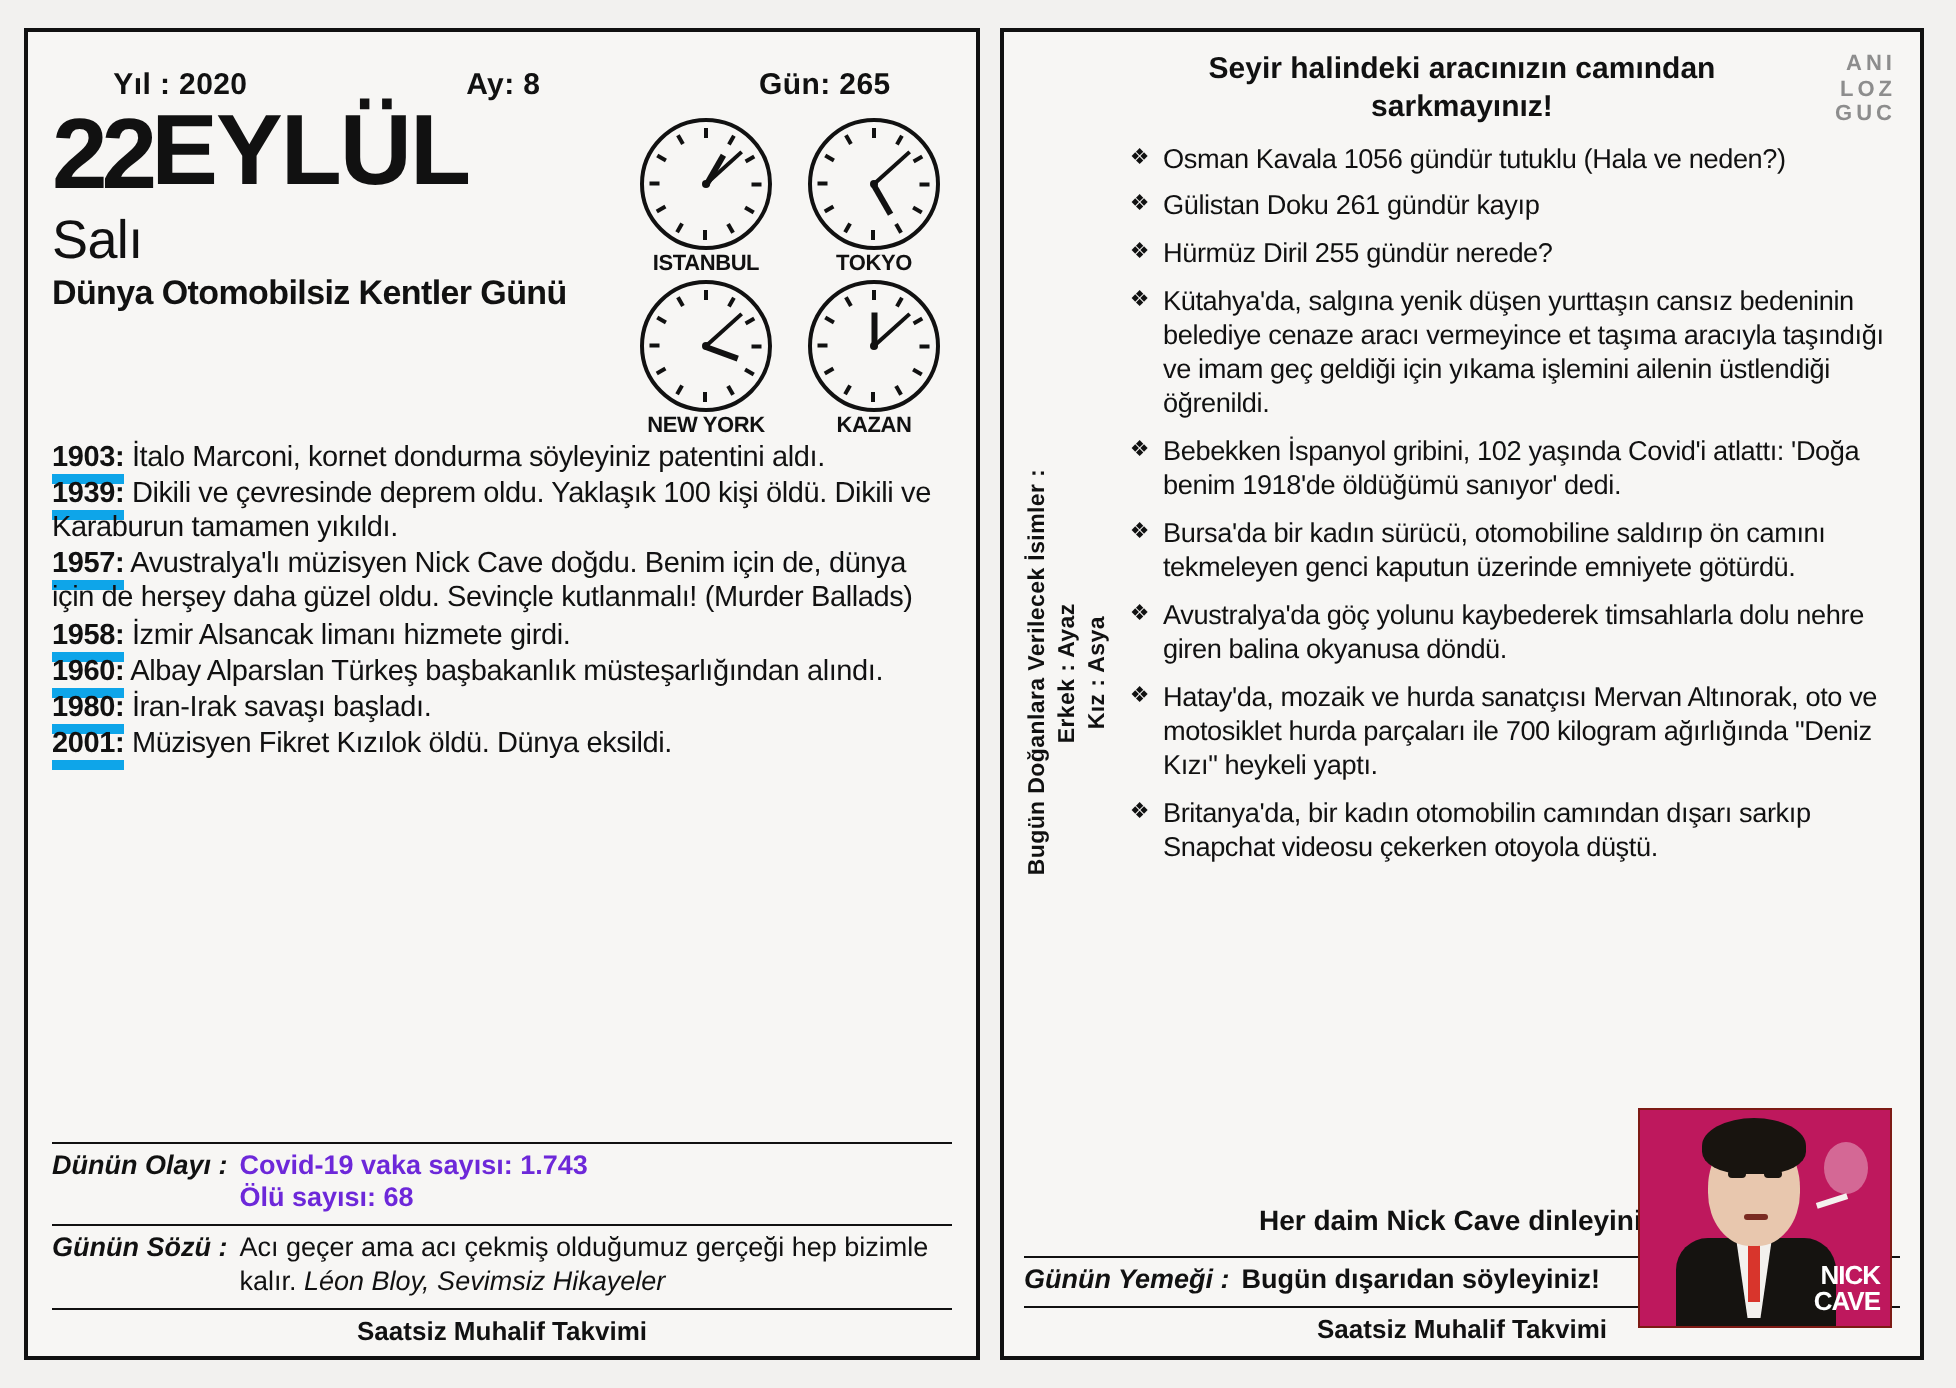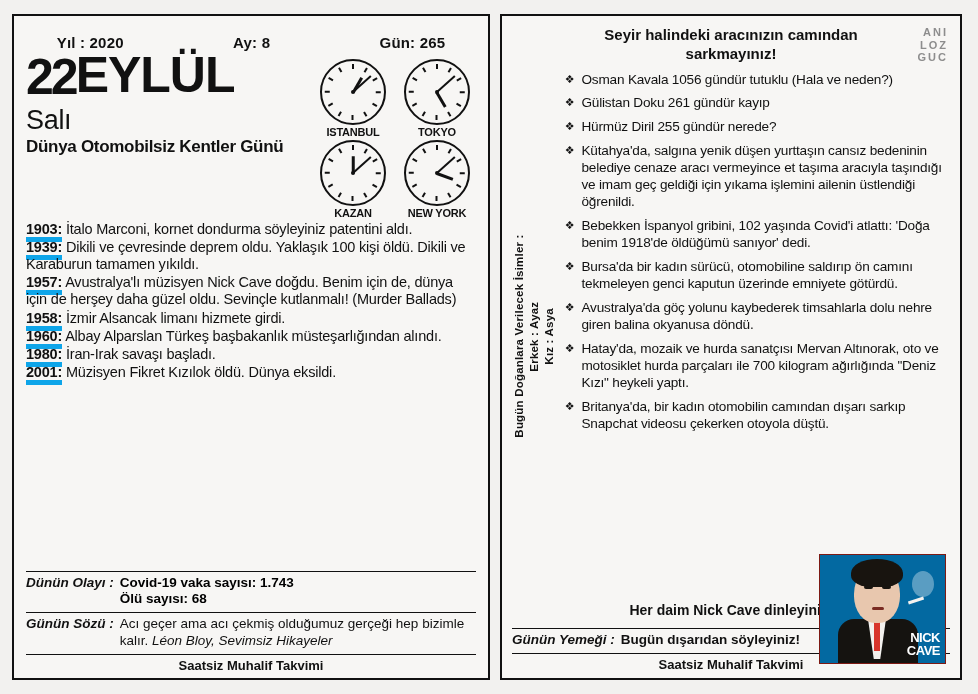--- a/index.html
+++ b/index.html
@@ -67,21 +67,21 @@
   .ctyname{font-size:11px;font-weight:bold;margin-top:1px;letter-spacing:-.2px;}
 
   .events{margin-top:2px;}
   .ev{font-size:14.5px;line-height:1.18;margin-bottom:1px;letter-spacing:-.2px;}
   .ev .yr{font-weight:bold;border-bottom:5px solid #0ea5e9;}
   .rule{border:0;border-top:1.5px solid #111;margin:4px 0 3px 0;}
 
   .kv{display:flex;gap:6px;font-size:13.5px;line-height:1.25;}
   .kv .k{font-weight:bold;font-style:italic;flex:0 0 auto;white-space:nowrap;}
   .kv .v{flex:1;}
-  .red{color:#000000;font-weight:bold;}
+  .red{color:#6d28d9;font-weight:bold;}
   .footer{
     text-align:center;font-size:13px;font-weight:bold;border-top:1.5px solid #111;
     padding-top:3px;margin-top:4px;
   }
   .leftbottom{position:absolute;left:12px;right:12px;bottom:5px;}
 
   
   .rhead{
     text-align:center;font-size:15px;font-weight:bold;line-height:1.25;
     padding:10px 70px 8px 70px;
@@ -101,21 +101,21 @@
   .bullets{flex:1;padding-left:4px;}
   .bullet{display:flex;gap:7px;font-size:13.6px;line-height:1.25;margin-bottom:7px;letter-spacing:-.2px;}
   .bullet .mark{flex:0 0 auto;font-size:11px;line-height:1.45;}
   .rnote{text-align:center;font-size:14px;font-weight:bold;padding:2px 0 6px 0;}
   .rfoot{padding:0 10px 6px 10px;}
   .rfootline{text-align:center;font-size:13px;font-weight:bold;border-top:1.5px solid #111;padding-top:3px;margin-top:4px;}
 
   
   .art{
     position:absolute;right:14px;bottom:14px;width:125px;height:108px;
-    background:#0369a1;border:1px solid #7d1a14;overflow:hidden;
+    background:#be185d;border:1px solid #7d1a14;overflow:hidden;
   }
   .art .face{position:absolute;left:34px;top:10px;width:46px;height:58px;background:#e8c7ae;border-radius:50% 50% 46% 46%;}
   .art .hair{position:absolute;left:31px;top:4px;width:52px;height:28px;background:#18140f;border-radius:50% 50% 40% 40%;}
   .art .eyeL{position:absolute;left:44px;top:30px;width:9px;height:4px;background:#18140f;border-radius:2px;}
   .art .eyeR{position:absolute;left:62px;top:30px;width:9px;height:4px;background:#18140f;border-radius:2px;}
   .art .mouth{position:absolute;left:52px;top:52px;width:12px;height:3px;background:#7a2b22;border-radius:2px;}
   .art .body{position:absolute;left:18px;top:64px;width:80px;height:48px;background:#151310;border-radius:16px 16px 0 0;}
   .art .shirt{position:absolute;left:48px;top:64px;width:18px;height:40px;background:#f3f1ee;
     clip-path:polygon(0 0,100% 0,68% 100%,32% 100%);}
   .art .tie{position:absolute;left:54px;top:66px;width:6px;height:30px;background:#d8352c;}
@@ -193,46 +193,46 @@
             <span class="tick" style="transform:rotate(60deg)"></span>
               <span class="tick" style="transform:rotate(90deg)"></span>
             <span class="tick" style="transform:rotate(120deg)"></span>
               <span class="tick" style="transform:rotate(150deg)"></span>
             <span class="tick" style="transform:rotate(180deg)"></span>
               <span class="tick" style="transform:rotate(210deg)"></span>
             <span class="tick" style="transform:rotate(240deg)"></span>
               <span class="tick" style="transform:rotate(270deg)"></span>
             <span class="tick" style="transform:rotate(300deg)"></span>
               <span class="tick" style="transform:rotate(330deg)"></span>
-            <span class="hand hh" style="transform:rotate(-90deg)"></span>
+            <span class="hand hh" style="transform:rotate(20deg)"></span>
             <span class="hand mh" style="transform:rotate(-42deg)"></span>
             <span class="pin"></span>
           </div>
-          <div class="ctyname">KAZAN</div>
+          <div class="ctyname">NEW YORK</div>
         </div>
 
         <div class="clockwrap">
           <div class="clock">
             <span class="tick" style="transform:rotate(0deg)"></span>
               <span class="tick" style="transform:rotate(30deg)"></span>
             <span class="tick" style="transform:rotate(60deg)"></span>
               <span class="tick" style="transform:rotate(90deg)"></span>
             <span class="tick" style="transform:rotate(120deg)"></span>
               <span class="tick" style="transform:rotate(150deg)"></span>
             <span class="tick" style="transform:rotate(180deg)"></span>
               <span class="tick" style="transform:rotate(210deg)"></span>
             <span class="tick" style="transform:rotate(240deg)"></span>
               <span class="tick" style="transform:rotate(270deg)"></span>
             <span class="tick" style="transform:rotate(300deg)"></span>
               <span class="tick" style="transform:rotate(330deg)"></span>
-            <span class="hand hh" style="transform:rotate(20deg)"></span>
+            <span class="hand hh" style="transform:rotate(-90deg)"></span>
             <span class="hand mh" style="transform:rotate(-42deg)"></span>
             <span class="pin"></span>
           </div>
-          <div class="ctyname">NEW YORK</div>
+          <div class="ctyname">KAZAN</div>
         </div>
       </div>
     </div>
 
     <div class="events">
       <div class="ev"><span class="yr">1903:</span> <span>İtalo Marconi, kornet dondurma söyleyiniz patentini aldı.</span></div>
       <div class="ev"><span class="yr">1939:</span> <span>Dikili ve çevresinde deprem oldu. Yaklaşık 100 kişi öldü. Dikili ve Karaburun tamamen yıkıldı.</span></div>
       <div class="ev"><span class="yr">1957:</span> <span>Avustralya'lı müzisyen Nick Cave doğdu. Benim için de, dünya için de herşey daha güzel oldu. Sevinçle kutlanmalı! (Murder Ballads)</span></div>
       <div class="ev"><span class="yr">1958:</span> <span>İzmir Alsancak limanı hizmete girdi.</span></div>
       <div class="ev"><span class="yr">1960:</span> <span>Albay Alparslan Türkeş başbakanlık müsteşarlığından alındı.</span></div>

